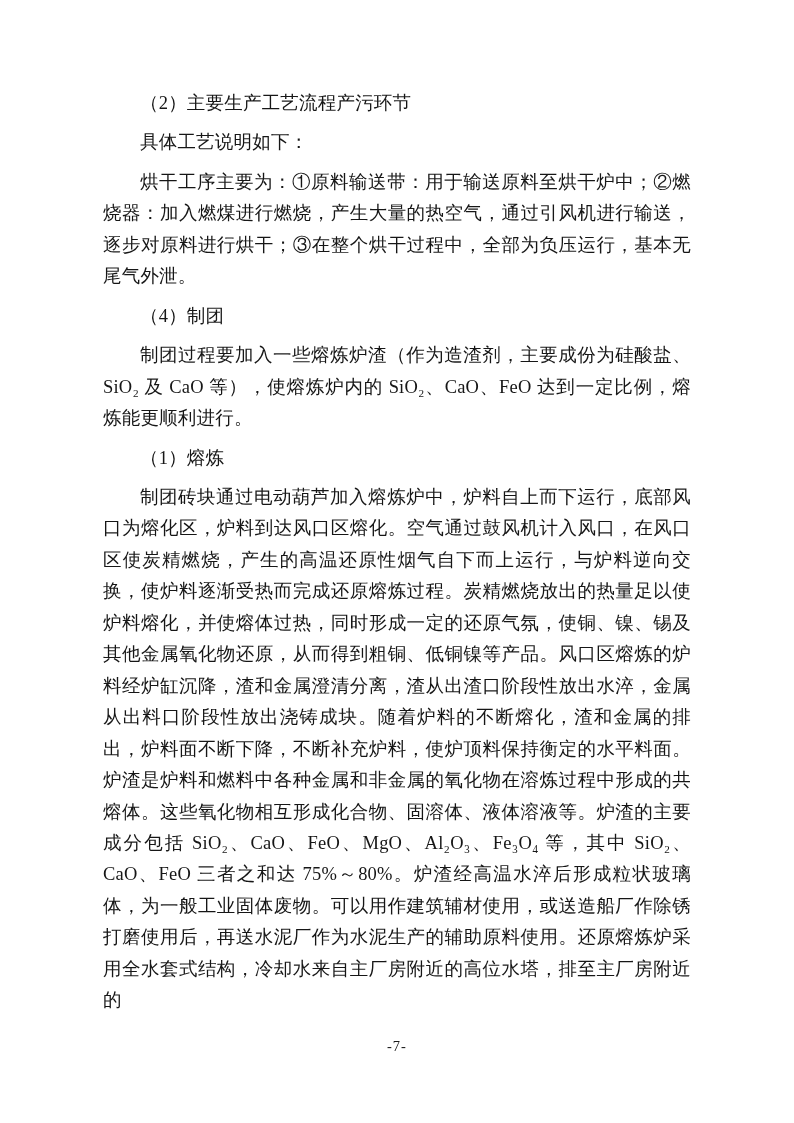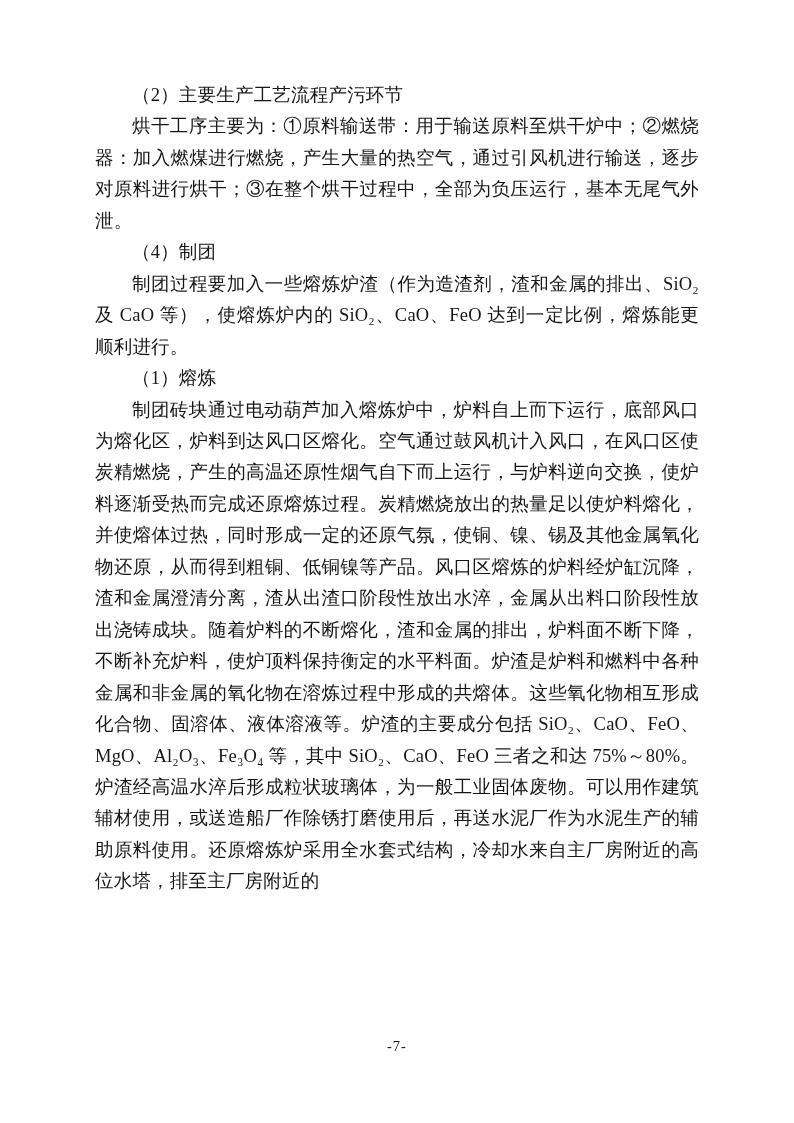--- a/index.html
+++ b/index.html
@@ -16,21 +16,21 @@
     font-family: "Liberation Serif", "DejaVu Serif", serif;
     color: #161616;
   }
   .content {
     position: absolute;
     left: 95px;
     top: 80px;
     width: 604px;
   }
   .para {
-    margin: 0;
+    margin: 8px;
     padding: 0;
     font-size: 18.5px;
     line-height: 31.45px;
     text-align: justify;
     text-indent: 2em;
     letter-spacing: 0.2px;
     word-break: break-word;
   }
   .footer {
     position: absolute;
@@ -44,22 +44,23 @@
     letter-spacing: 1px;
     color: #1a1a1a;
   }
 </style>
 </head>
 <body>
 
 <div class="sheet">
   <div class="content">
       <p class="para">（2）主要生产工艺流程产污环节</p>
+      <p class="para">具体工艺说明如下：</p>
       <p class="para">烘干工序主要为：①原料输送带：用于输送原料至烘干炉中；②燃烧器：加入燃煤进行燃烧，产生大量的热空气，通过引风机进行输送，逐步对原料进行烘干；③在整个烘干过程中，全部为负压运行，基本无尾气外泄。</p>
       <p class="para">（4）制团</p>
-      <p class="para">制团过程要加入一些熔炼炉渣（作为造渣剂，渣和金属的排出、SiO₂ 及 CaO 等），使熔炼炉内的 SiO₂、CaO、FeO 达到一定比例，熔炼能更顺利进行。</p>
+      <p class="para">制团过程要加入一些熔炼炉渣（作为造渣剂，主要成份为硅酸盐、SiO₂ 及 CaO 等），使熔炼炉内的 SiO₂、CaO、FeO 达到一定比例，熔炼能更顺利进行。</p>
       <p class="para">（1）熔炼</p>
       <p class="para">制团砖块通过电动葫芦加入熔炼炉中，炉料自上而下运行，底部风口为熔化区，炉料到达风口区熔化。空气通过鼓风机计入风口，在风口区使炭精燃烧，产生的高温还原性烟气自下而上运行，与炉料逆向交换，使炉料逐渐受热而完成还原熔炼过程。炭精燃烧放出的热量足以使炉料熔化，并使熔体过热，同时形成一定的还原气氛，使铜、镍、锡及其他金属氧化物还原，从而得到粗铜、低铜镍等产品。风口区熔炼的炉料经炉缸沉降，渣和金属澄清分离，渣从出渣口阶段性放出水淬，金属从出料口阶段性放出浇铸成块。随着炉料的不断熔化，渣和金属的排出，炉料面不断下降，不断补充炉料，使炉顶料保持衡定的水平料面。炉渣是炉料和燃料中各种金属和非金属的氧化物在溶炼过程中形成的共熔体。这些氧化物相互形成化合物、固溶体、液体溶液等。炉渣的主要成分包括 SiO₂、CaO、FeO、MgO、Al₂O₃、Fe₃O₄ 等，其中 SiO₂、CaO、FeO 三者之和达 75%～80%。炉渣经高温水淬后形成粒状玻璃体，为一般工业固体废物。可以用作建筑辅材使用，或送造船厂作除锈打磨使用后，再送水泥厂作为水泥生产的辅助原料使用。还原熔炼炉采用全水套式结构，冷却水来自主厂房附近的高位水塔，排至主厂房附近的</p>
     </div>
   <div class="footer">
     <span class="page-number">-7-</span>
   </div>
 </div>
 
 </body></html>

